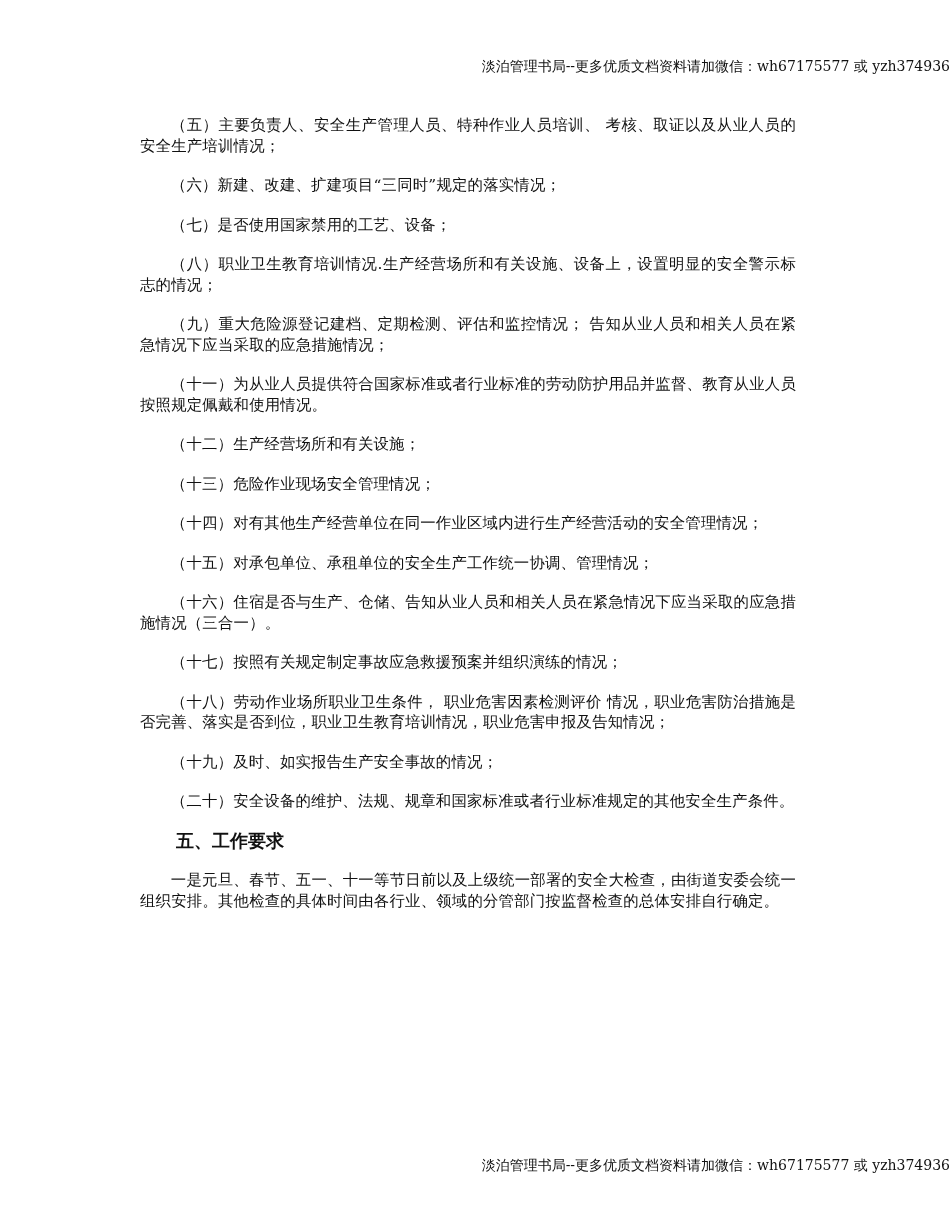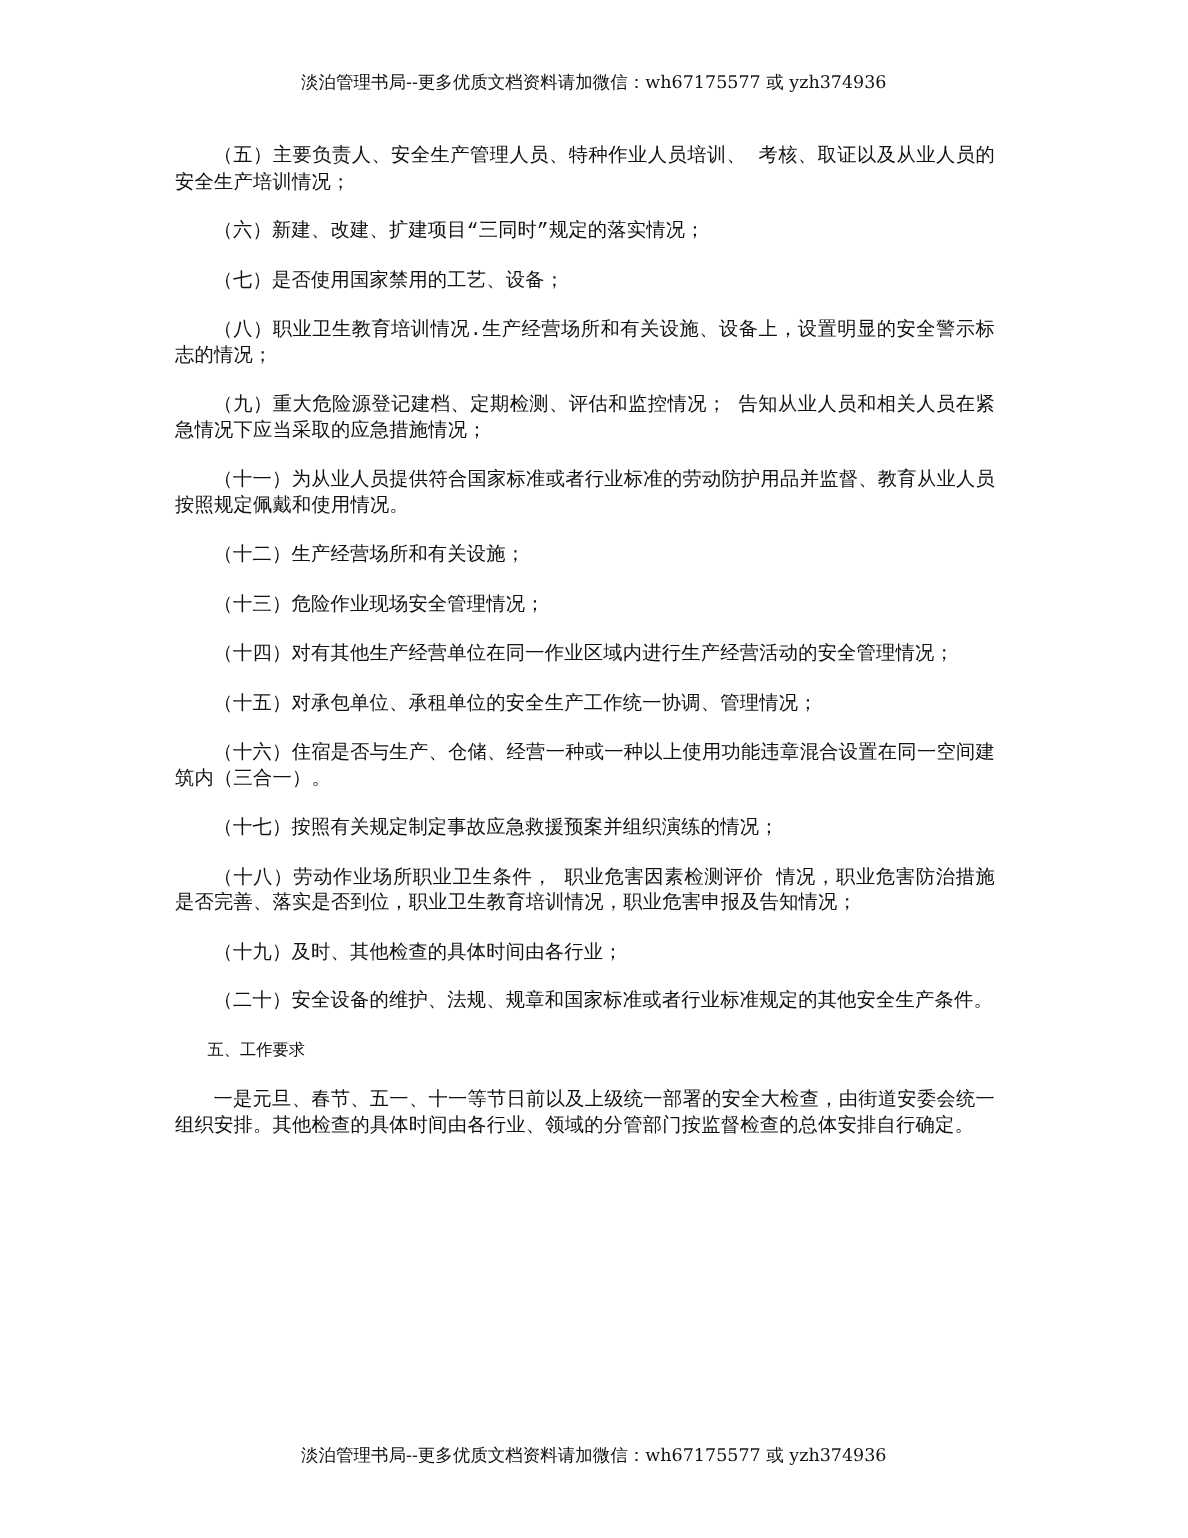--- a/index.html
+++ b/index.html
@@ -2,56 +2,56 @@
 <html><head>
 <meta charset="utf-8">
 <style>
   html, body { margin: 0; padding: 0; background: #ffffff; }
   body {
     width: 950px; height: 1230px; position: relative; overflow: hidden;
     font-family: "DejaVu Serif", "Liberation Serif", serif;
     color: #111111;
   }
   .page-header, .page-footer {
-    position: absolute; left: 0; width: 950px; text-align: center;
+    position: absolute; left: 0; width: 950px; text-align: right;
     font-size: 14px; line-height: 18px; color: #111;
   }
   .page-header { top: 57px; }
   .page-footer { top: 1156px; }
   .content {
     position: absolute; left: 140px; top: 115px; width: 672px;
   }
   .para {
     font-size: 15.4px; line-height: 20.5px; margin: 0 16px 19px 0;
-    text-indent: 2em; text-align: justify; letter-spacing: 0.2px; font-family: Liberation Mono, monospace;
+    text-indent: 2em; text-align: justify; letter-spacing: 0.2px;
   }
   .heading {
     font-family: "DejaVu Sans", "Liberation Sans", sans-serif;
-    font-weight: normal; font-size: 13px; line-height: 20.5px;
+    font-weight: bold; font-size: 18px; line-height: 20.5px;
     margin: 0 0 19px 0; text-indent: 2em;
   }
 </style>
 </head>
 <body>
 
 <div class="page-header">淡泊管理书局--更多优质文档资料请加微信：wh67175577 或 yzh374936</div>
 
 <div class="content">
   <p class="para">（五）主要负责人、安全生产管理人员、特种作业人员培训、 考核、取证以及从业人员的安全生产培训情况；</p>
   <p class="para">（六）新建、改建、扩建项目“三同时”规定的落实情况；</p>
   <p class="para">（七）是否使用国家禁用的工艺、设备；</p>
   <p class="para">（八）职业卫生教育培训情况.生产经营场所和有关设施、设备上，设置明显的安全警示标志的情况；</p>
   <p class="para">（九）重大危险源登记建档、定期检测、评估和监控情况； 告知从业人员和相关人员在紧急情况下应当采取的应急措施情况；</p>
   <p class="para">（十一）为从业人员提供符合国家标准或者行业标准的劳动防护用品并监督、教育从业人员按照规定佩戴和使用情况。</p>
   <p class="para">（十二）生产经营场所和有关设施；</p>
   <p class="para">（十三）危险作业现场安全管理情况；</p>
   <p class="para">（十四）对有其他生产经营单位在同一作业区域内进行生产经营活动的安全管理情况；</p>
   <p class="para">（十五）对承包单位、承租单位的安全生产工作统一协调、管理情况；</p>
-  <p class="para">（十六）住宿是否与生产、仓储、经营一种或一种以上使用功能违章混合设置在同一空间建筑内（三合一）。</p>
+  <p class="para">（十六）住宿是否与生产、仓储、告知从业人员和相关人员在紧急情况下应当采取的应急措施情况（三合一）。</p>
   <p class="para">（十七）按照有关规定制定事故应急救援预案并组织演练的情况；</p>
   <p class="para">（十八）劳动作业场所职业卫生条件， 职业危害因素检测评价 情况，职业危害防治措施是否完善、落实是否到位，职业卫生教育培训情况，职业危害申报及告知情况；</p>
-  <p class="para">（十九）及时、其他检查的具体时间由各行业；</p>
+  <p class="para">（十九）及时、如实报告生产安全事故的情况；</p>
   <p class="para">（二十）安全设备的维护、法规、规章和国家标准或者行业标准规定的其他安全生产条件。</p>
   <h3 class="heading">五、工作要求</h3>
   <p class="para">一是元旦、春节、五一、十一等节日前以及上级统一部署的安全大检查，由街道安委会统一组织安排。其他检查的具体时间由各行业、领域的分管部门按监督检查的总体安排自行确定。</p>
 </div>
 
 <div class="page-footer">淡泊管理书局--更多优质文档资料请加微信：wh67175577 或 yzh374936</div>
 
 </body></html>

